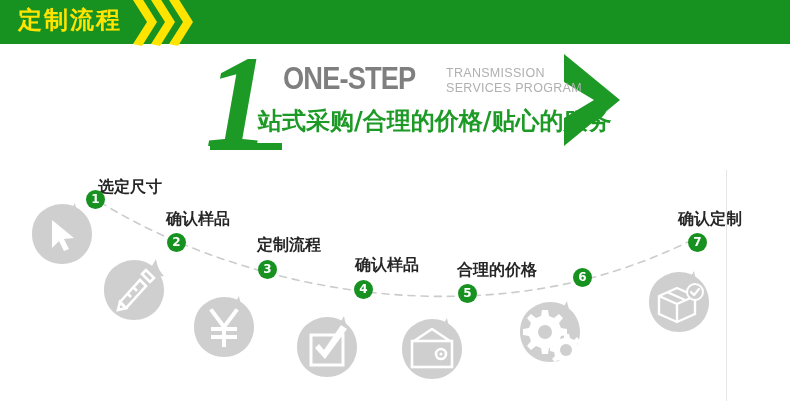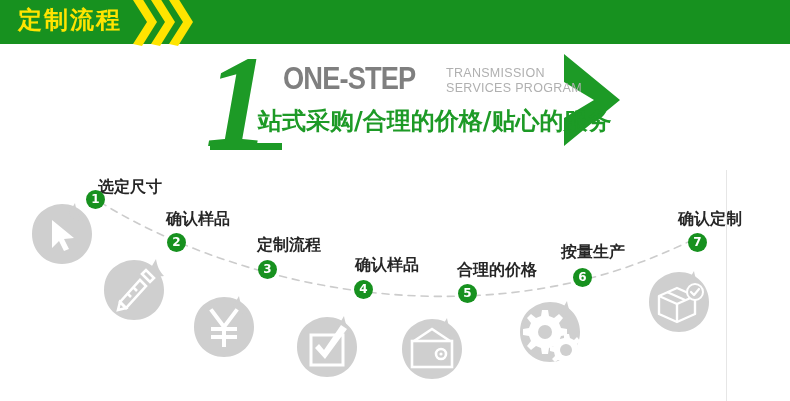--- a/index.html
+++ b/index.html
@@ -330,21 +330,20 @@
 
     <div class="step-label" style="left:257px; top:75px;">定制流程</div>
     <div class="badge" style="left:258px; top:100px;">3</div>
 
     <div class="step-label" style="left:355px; top:95px;">确认样品</div>
     <div class="badge" style="left:354px; top:120px;">4</div>
 
     <div class="step-label" style="left:457px; top:100px;">合理的价格</div>
     <div class="badge" style="left:458px; top:124px;">5</div>
 
-    <div class="step-label" style="left:561px; top:82px;">按量生产</div>
     <div class="badge" style="left:573px; top:108px;">6</div>
 
     <div class="step-label" style="left:678px; top:49px;">确认定制</div>
     <div class="badge" style="left:688px; top:73px;">7</div>
   </div>
 
   <div class="vline" style="left:726px;"></div>
 
 </div>
 

